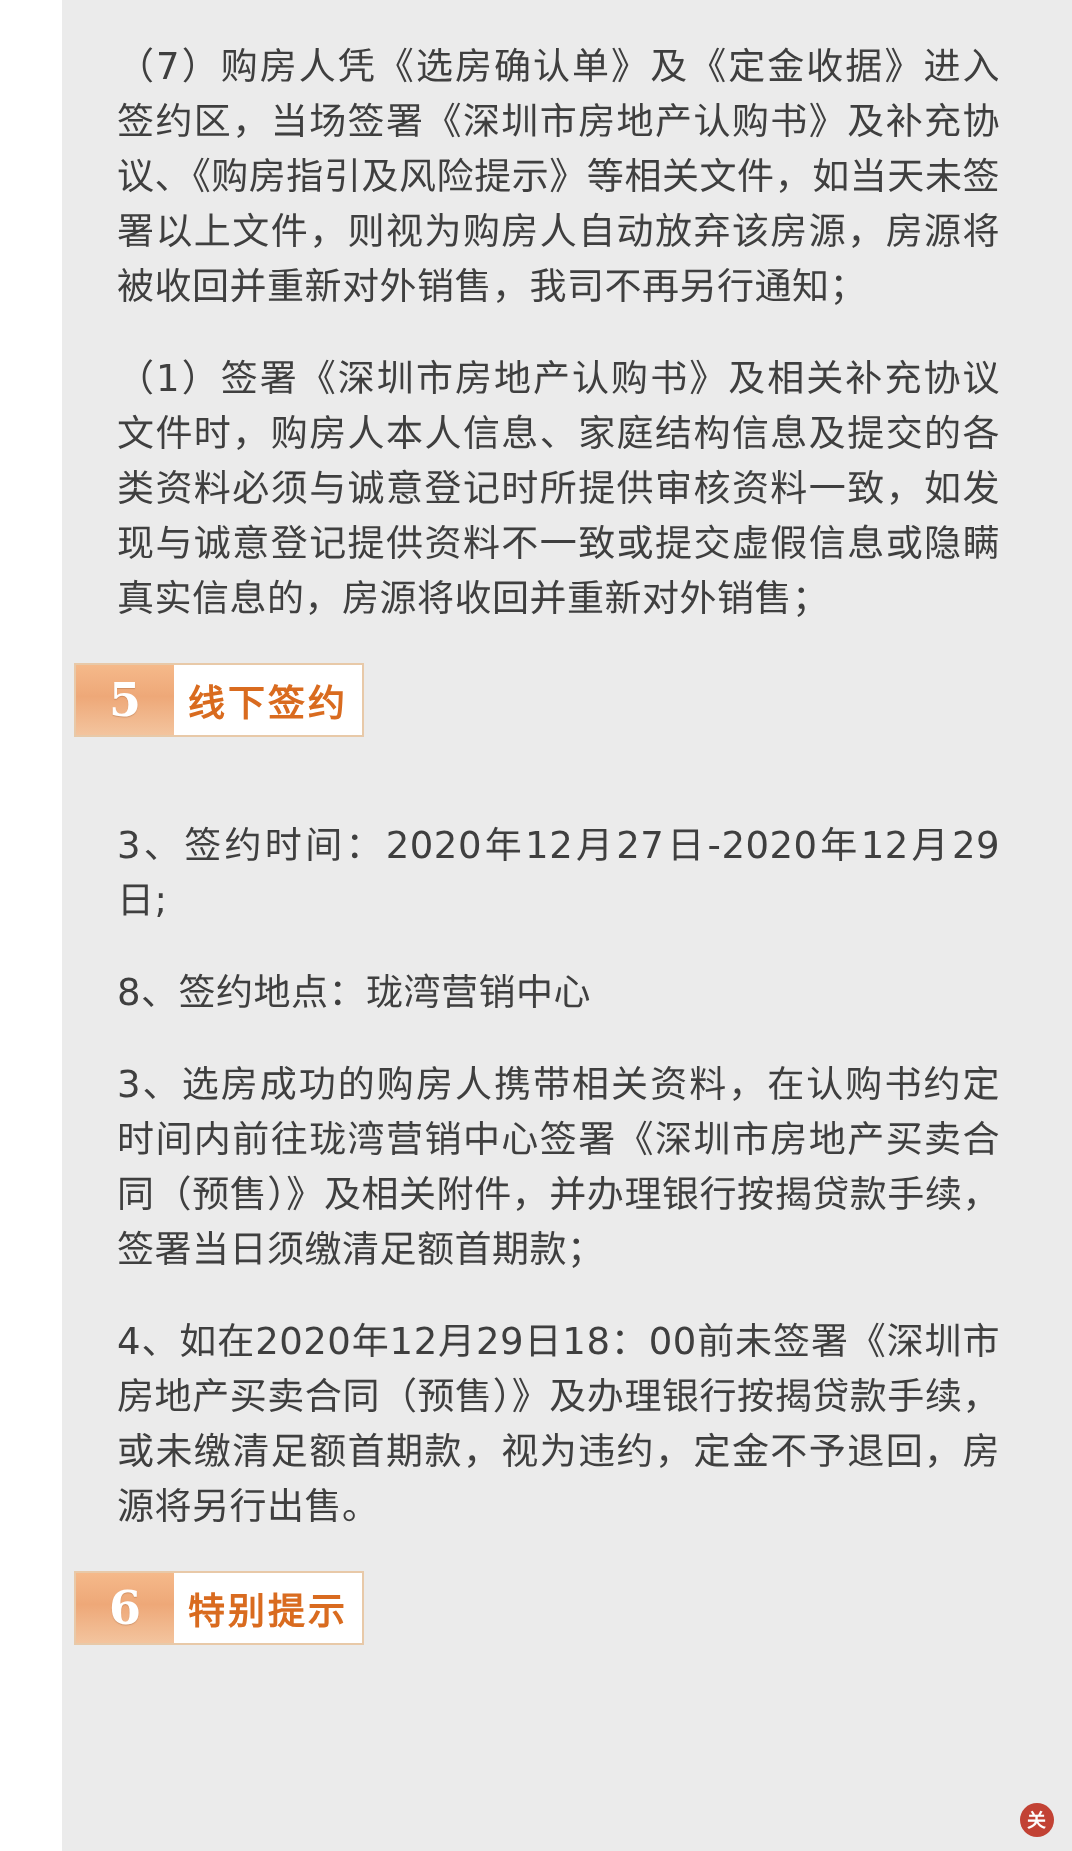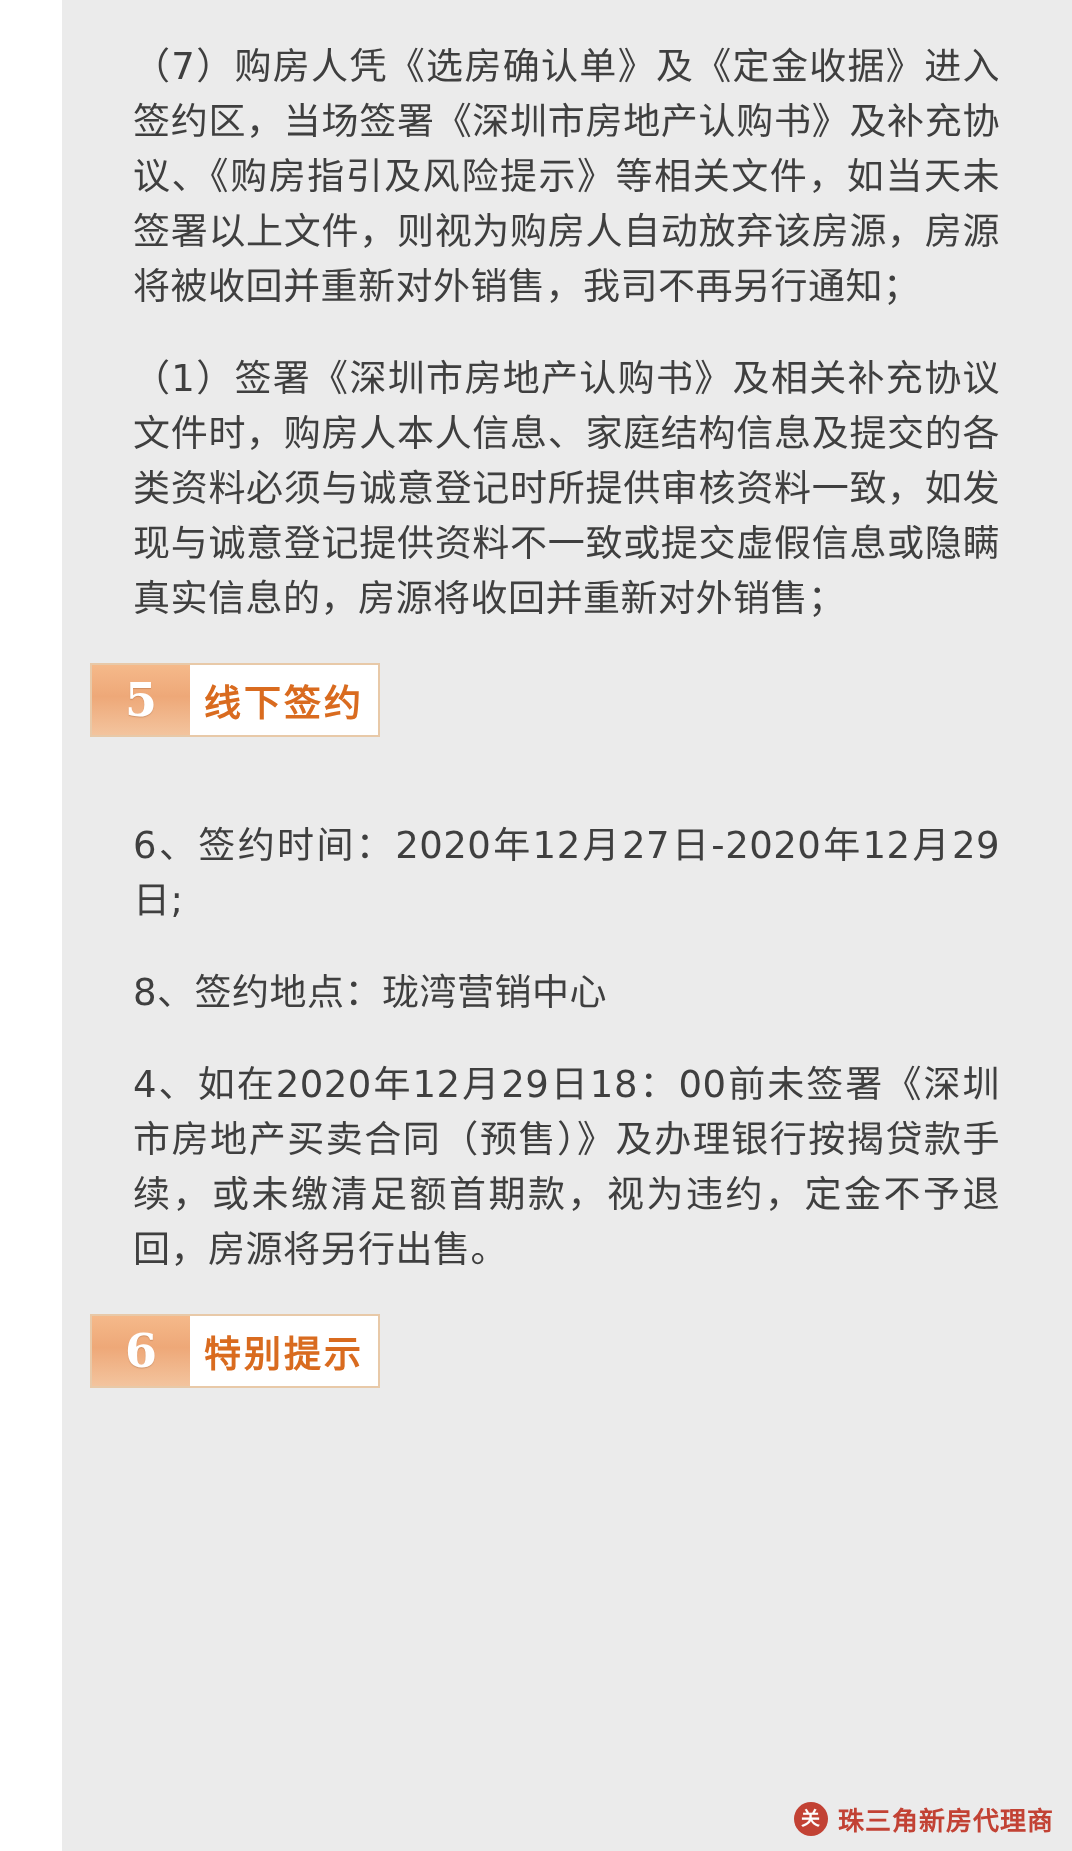--- a/index.html
+++ b/index.html
@@ -27,21 +27,20 @@
     background: #ffffff;
   }
   .content {
     position: absolute;
     left: 62px;
     top: 0;
     width: 1010px;
     height: 100%;
     background: #ebebeb;
     box-sizing: border-box;
-    padding-left: 16px;
   }
   .para {
     color: #3f3f3f;
     font-size: 37px;
     line-height: 55px;
     letter-spacing: 0.5px;
     padding: 0 72px 0 55px;
     text-align: justify;
     text-justify: inter-character;
   }
@@ -128,29 +127,29 @@
     <p class="para indent">（7）购房人凭《选房确认单》及《定金收据》进入签约区，当场签署《深圳市房地产认购书》及补充协议、《购房指引及风险提示》等相关文件，如当天未签署以上文件，则视为购房人自动放弃该房源，房源将被收回并重新对外销售，我司不再另行通知；</p>
     <p class="para indent">（1）签署《深圳市房地产认购书》及相关补充协议文件时，购房人本人信息、家庭结构信息及提交的各类资料必须与诚意登记时所提供审核资料一致，如发现与诚意登记提供资料不一致或提交虚假信息或隐瞒真实信息的，房源将收回并重新对外销售；</p>
 
     <div class="section-head">
       <div class="section-num">5</div>
       <div class="section-title">线下签约</div>
     </div>
 
     <div class="gap-s"></div>
 
-    <p class="para">6、签约时间：2020年12月27日-2020年12月29日;</p>
+    <p class="para">3、签约时间：2020年12月27日-2020年12月29日;</p>
     <p class="para">8、签约地点：珑湾营销中心</p>
+    <p class="para">3、选房成功的购房人携带相关资料，在认购书约定时间内前往珑湾营销中心签署《深圳市房地产买卖合同（预售）》及相关附件，并办理银行按揭贷款手续，签署当日须缴清足额首期款；</p>
     <p class="para">4、如在2020年12月29日18：00前未签署《深圳市房地产买卖合同（预售）》及办理银行按揭贷款手续，或未缴清足额首期款，视为违约，定金不予退回，房源将另行出售。</p>
 
     <div class="section-head">
       <div class="section-num">6</div>
       <div class="section-title">特别提示</div>
     </div>
 
   </div>
 
   <div class="watermark">
     <span class="wm-badge">关</span>
-    <span>珠三角新房代理商</span>
   </div>
 
 </div>
 
 </body></html>

